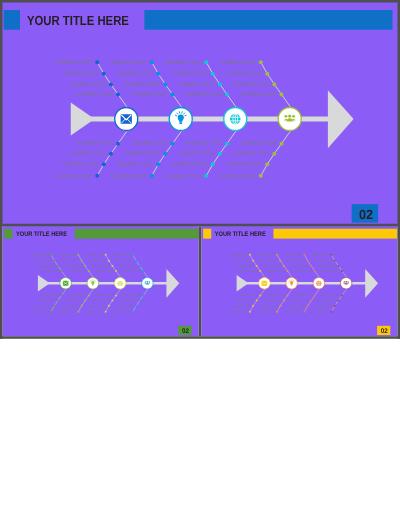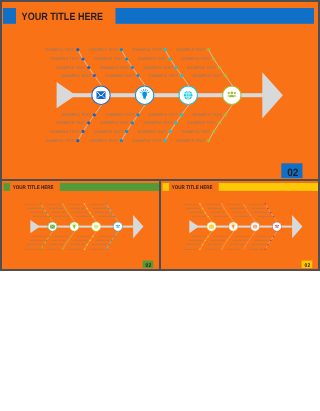--- a/index.html
+++ b/index.html
@@ -1,19 +1,19 @@
 <!DOCTYPE html>
 <html><head>
 <meta charset="utf-8">
 <style>
   html,body{margin:0;padding:0;background:#ffffff;-webkit-font-smoothing:antialiased;text-rendering:geometricPrecision;}
   body{width:320px;height:411px;font-family:"Liberation Sans",sans-serif;overflow:hidden;}
   .page{position:relative;width:320px;height:411px;background:#fff;transform:translateZ(0);}
   svg text{paint-order:stroke;}
-  .slide{position:absolute;background:#f97316;box-sizing:border-box;overflow:hidden;}
+  .slide{position:absolute;background:#8b5cf6;box-sizing:border-box;overflow:hidden;}
   .main{left:0;top:0;width:320px;height:180px;}
   .thumb-l{left:1.5px;top:178.6px;width:157.6px;height:90px;}
   .thumb-r{left:160.9px;top:178.6px;width:157.1px;height:90px;}
   svg{display:block;}
   .frame{position:absolute;background:#4f4f51;}
   .fr-top{left:0;top:0;width:320px;height:2px;}
   .fr-left{left:0;top:0;width:2px;height:271px;}
   .fr-right{left:318px;top:0;width:2px;height:271px;}
   .fr-mid{left:0;top:178.5px;width:320px;height:2px;}
   .fr-bot{left:0;top:268.7px;width:320px;height:2.3px;}

